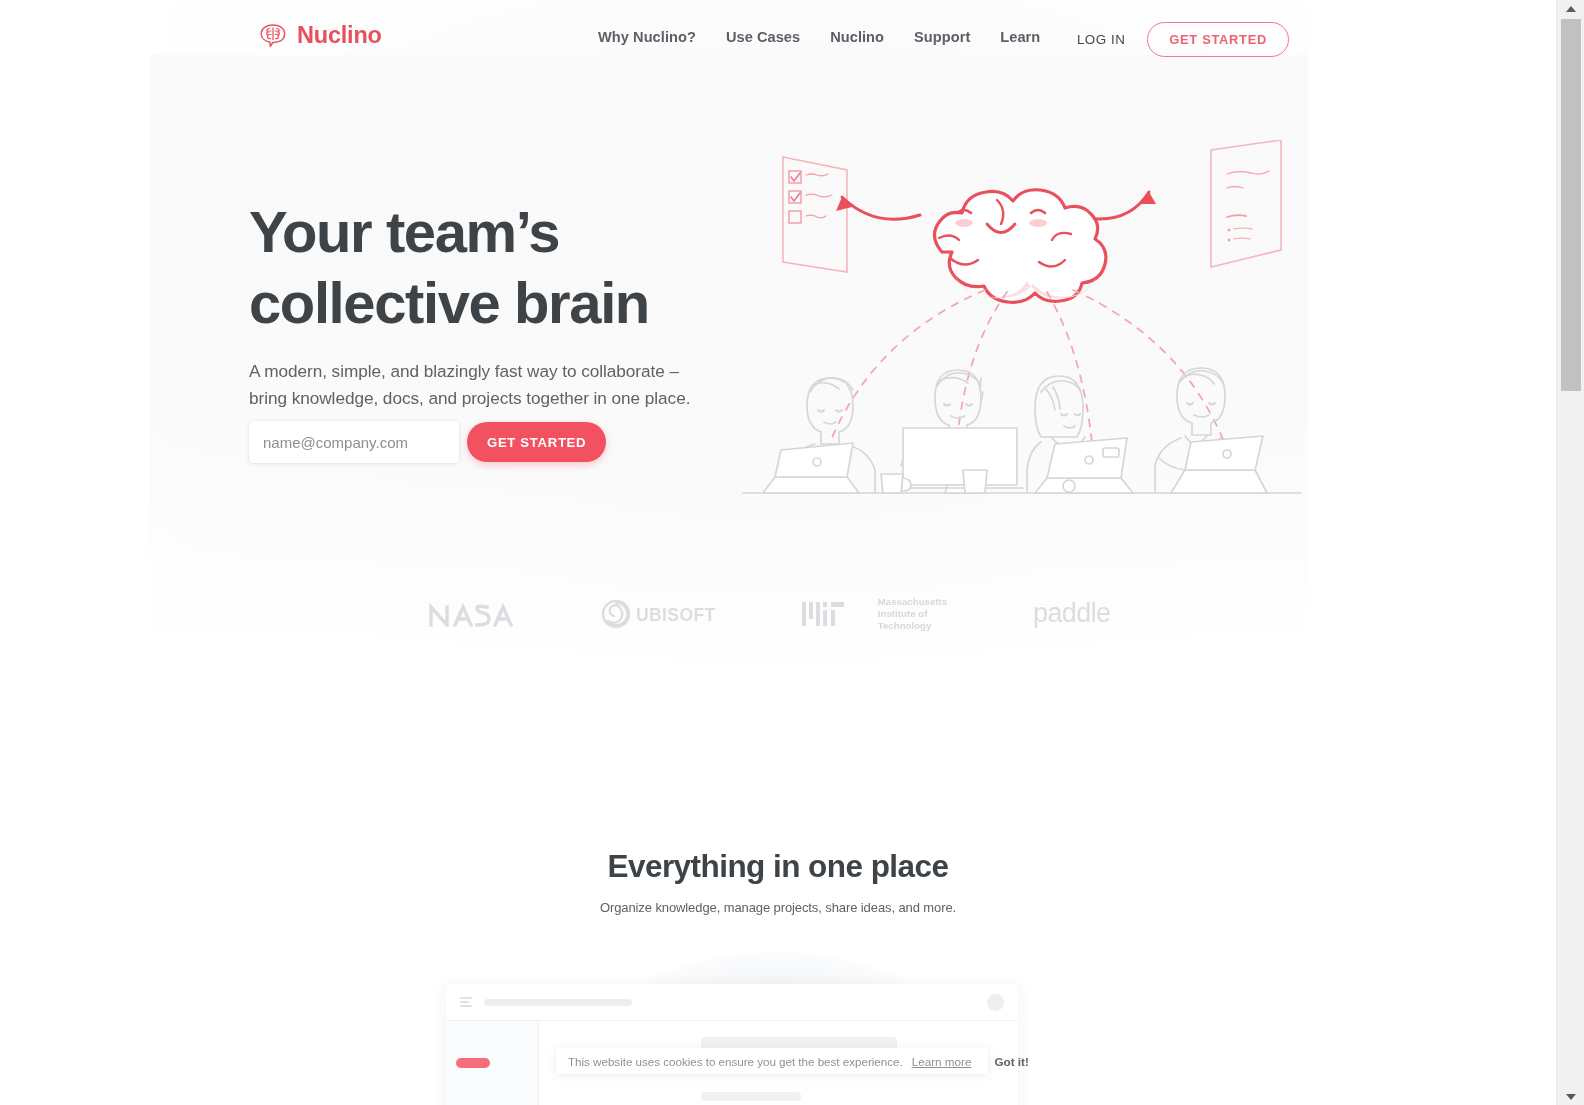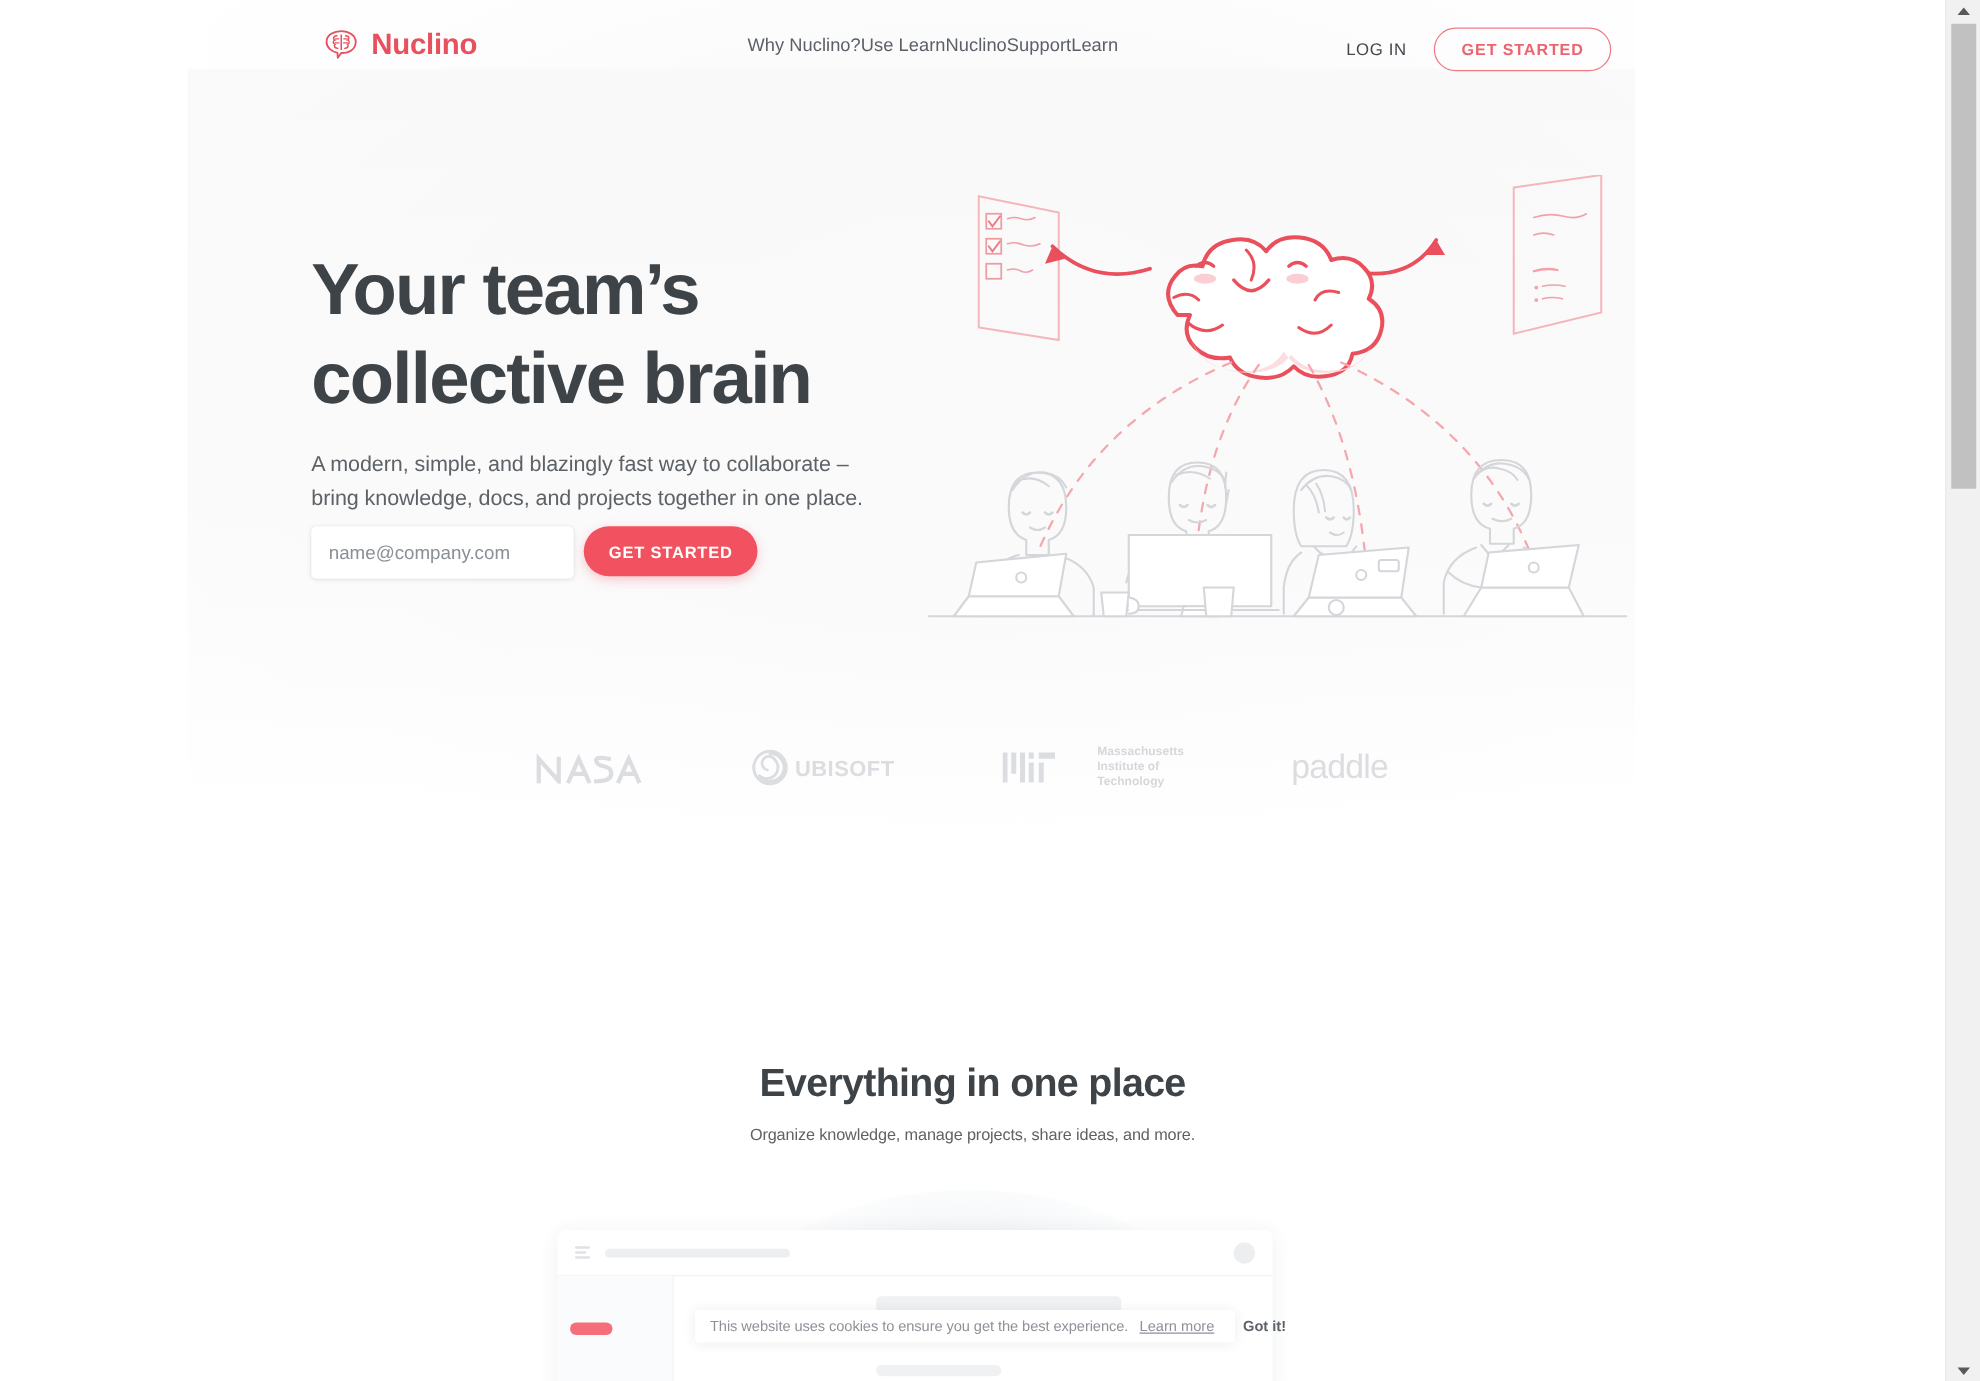--- a/index.html
+++ b/index.html
@@ -57,20 +57,22 @@
     font-size: 23.5px;
     font-weight: 700;
     color: #e8505e;
     letter-spacing: -0.2px;
     line-height: 1;
   }
   .nav {
     position: absolute;
     left: 598px; top: 29px;
     display: flex; align-items: center;
+    gap: 30px;
+    font-weight: bold;
   }
   .nav a {
     font-size: 14.6px;
     color: #5b6066;
     text-decoration: none;
     cursor: pointer;
     white-space: nowrap;
     letter-spacing: 0.05px;
   }
   .auth {
@@ -123,21 +125,21 @@
   .hero-sub {
     margin-top: 20px;
     font-size: 17.2px;
     line-height: 27px;
     color: #5d6267;
     letter-spacing: -0.05px;
   }
   .signup {
     position: absolute;
     left: 249px; top: 421px;
-    display: flex; 
+    display: flex; align-items: center;
   }
   .email-input {
     width: 210px; height: 42px;
     border: none;
     border-radius: 4px;
     background: #ffffff;
     box-shadow: 0 1px 4px rgba(30,35,45,0.10), 0 0 0 0.5px rgba(40,45,55,0.045);
     padding: 0 14px;
     font-size: 15px;
     color: #3e4348;
@@ -359,21 +361,21 @@
             <path d="M13 6.4c-1.9.1-3.1 1.1-3.1 2.3 0 .8.5 1.4 1.2 1.8-.9.3-1.5 1-1.5 1.9 0 1 .7 1.7 1.7 2-.4.4-.6.9-.6 1.4 0 1.3 1.3 2.3 3.2 2.3" stroke="#e8505e" stroke-width="1.3" stroke-linecap="round"></path>
             <path d="M21 6.4c1.9.1 3.1 1.1 3.1 2.3 0 .8-.5 1.4-1.2 1.8.9.3 1.5 1 1.5 1.9 0 1-.7 1.7-1.7 2 .4.4.6.9.6 1.4 0 1.3-1.3 2.3-3.2 2.3" stroke="#e8505e" stroke-width="1.3" stroke-linecap="round"></path>
             <path d="M11.6 9.3h3.2M11.2 13.1h3.6M19.3 9.3h3.2M19.1 13.1h3.6" stroke="#e8505e" stroke-width="1.1" stroke-linecap="round"></path>
           </svg>
         </span>
         <span class="logo-text">Nuclino</span>
       </a>
 
       <nav class="nav">
         <a href="#">Why Nuclino?</a>
-        <a href="#">Use Learn</a>
+        <a href="#">Use Cases</a>
         <a href="#">Nuclino</a>
         <a href="#">Support</a>
         <a href="#">Learn</a>
       </nav>
 
       <div class="auth">
         <a class="login-link" href="#">LOG IN</a>
         <button class="btn-outline">GET STARTED</button>
       </div>
     </div>

